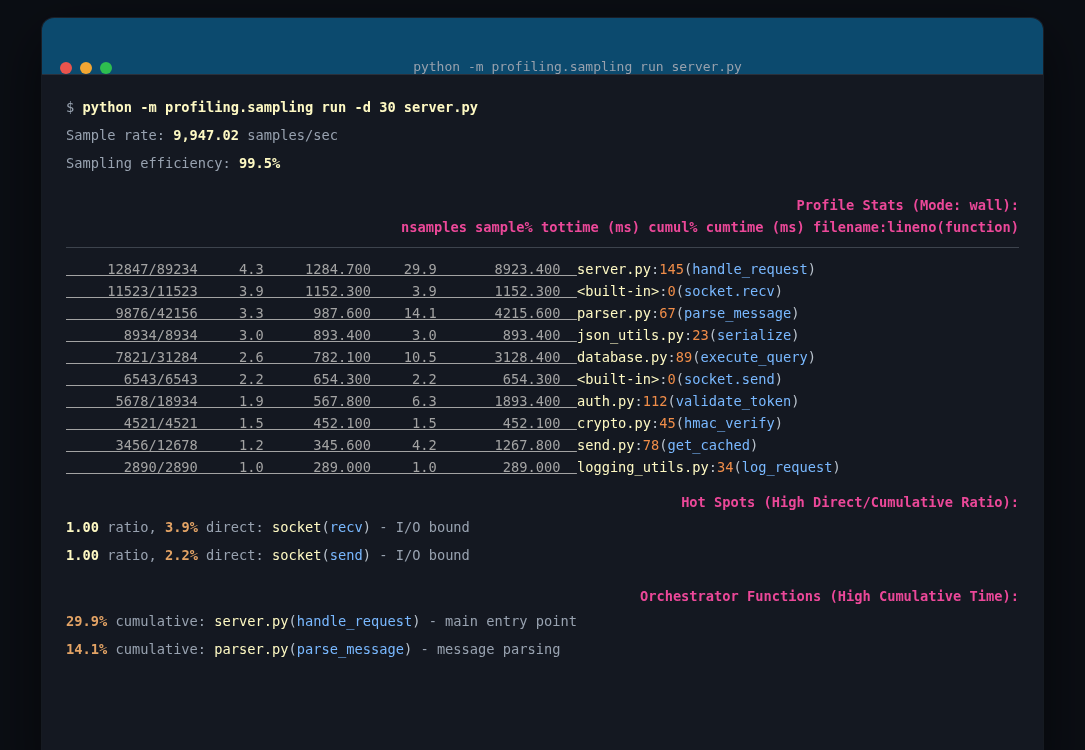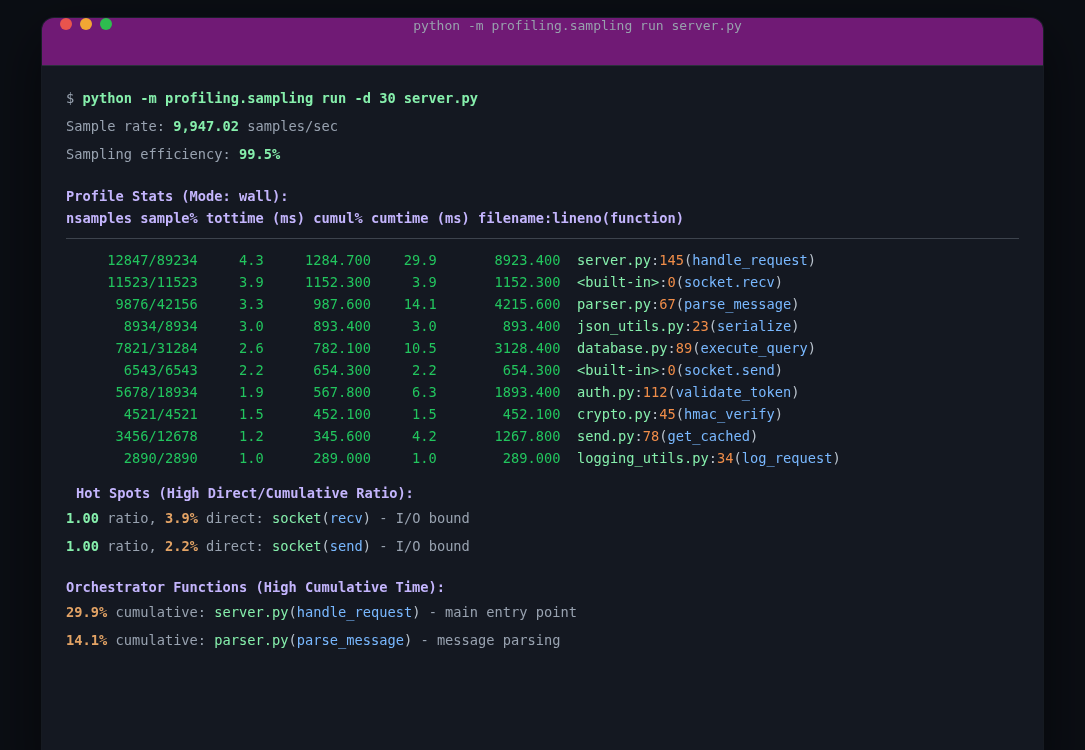--- a/index.html
+++ b/index.html
@@ -5,35 +5,35 @@
   * { margin:0; padding:0; box-sizing:border-box; }
   html,body { width:1085px; height:750px; overflow:hidden; }
   body { background:#0b0e14; font-family:"DejaVu Sans Mono","Liberation Mono",monospace; position:relative; }
 
   .window {
     position:absolute; left:42px; top:18px; width:1001px; height:760px;
     background:#141821; border-radius:12px 12px 0 0; overflow:hidden;
     box-shadow:0 18px 60px rgba(0,0,0,.55), 0 0 0 1px #1e242e;
   }
   .titlebar {
-    height:48px; background:#701a75; border-bottom:1px solid #2a303b;
-    display:flex; align-items:flex-start;
+    height:57px; background:#0c4a6e; border-bottom:1px solid #2a303b;
+    display:flex; align-items:flex-end;
   }
   .lights { display:flex; align-items:center; gap:8px; padding-left:18px; }
   .light { width:12px; height:12px; border-radius:50%; display:inline-block; border:none; cursor:pointer; }
   .titlebar-title { flex:1; text-align:center; font-size:13px; color:#98a1ad; letter-spacing:0; }
 
   .content { padding:22px 24px 0 24px; font-size:13.7px; line-height:20px; color:#98a2b0; }
   .line { white-space:pre; }
 
   .gray   { color:#98a2b0; }
-  .white  { color:#22c55e; }
-  .green  { color:#86efac; }
+  .white  { color:#a3a3a3;text-decoration:underline; }
+  .green  { color:#fef9c3; }
   .bold   { font-weight:bold; }
-  .head   { color:#c4b5fd; font-weight:bold; }
+  .head   { color:#ec4899; font-weight:bold;text-align:right; }
   .fnblue { color:#79b8ff; }
   .lineno { color:#f08d49; }
   .pct    { color:#e3a365; }
   .punct  { color:#b9c2cc; }
 
   .mt-para  { margin-top:8px; }
   .mt-big   { margin-top:17px; }
   .mt-sect  { margin-top:26px; }
   .mt-sub   { margin-top:14px;padding-left:10px; }
   .mt-head2 { margin-top:22px; }

